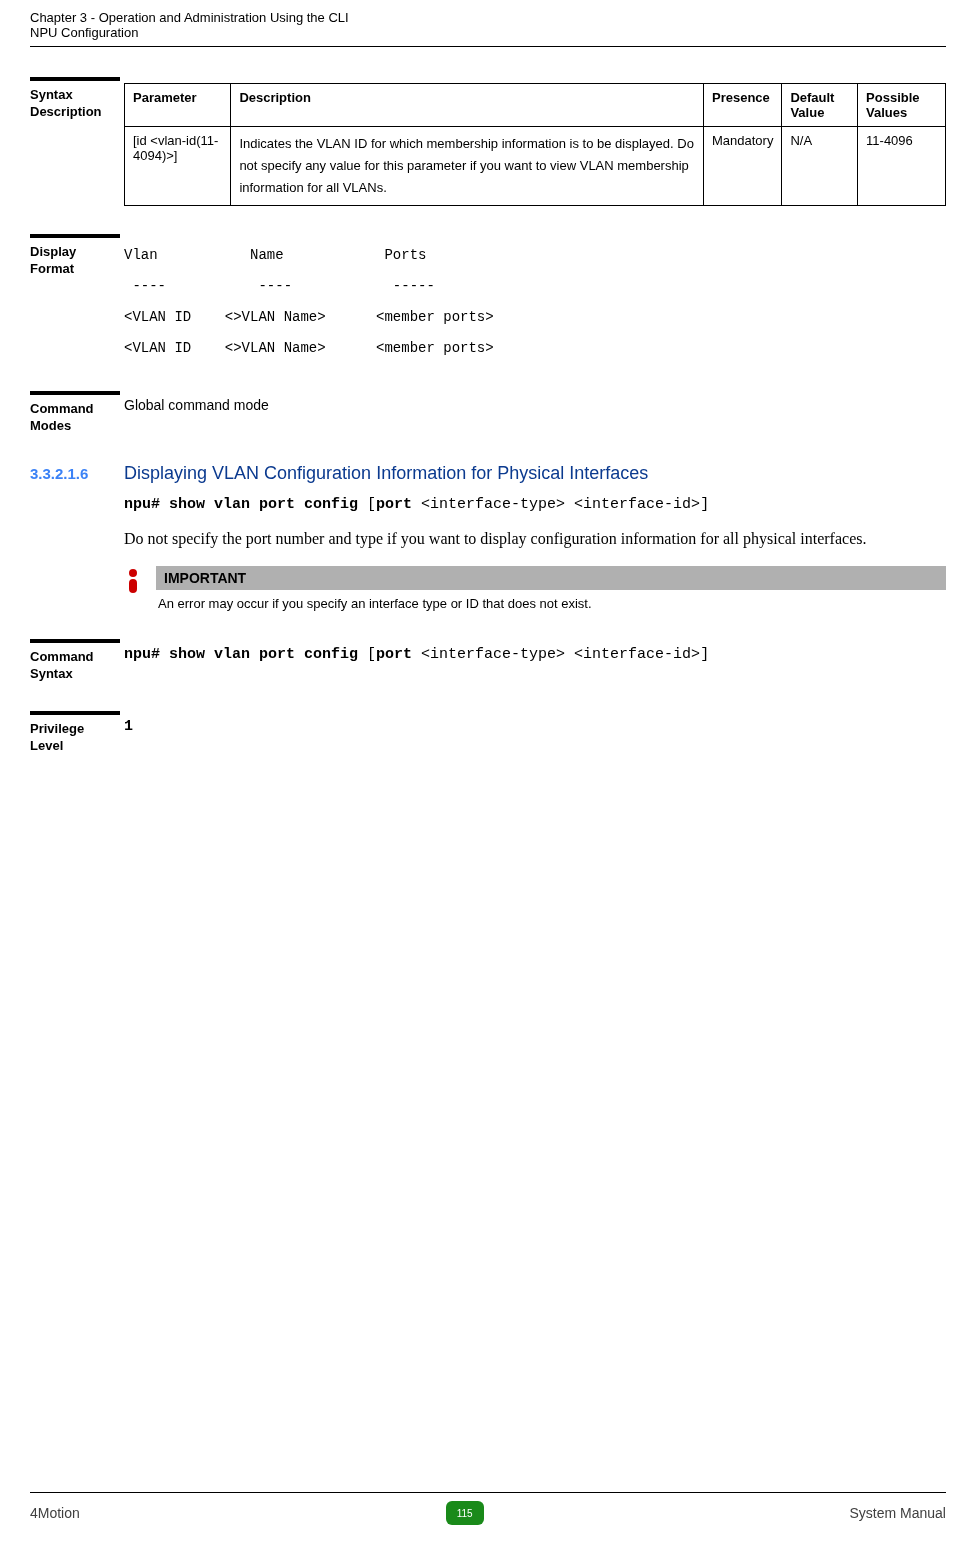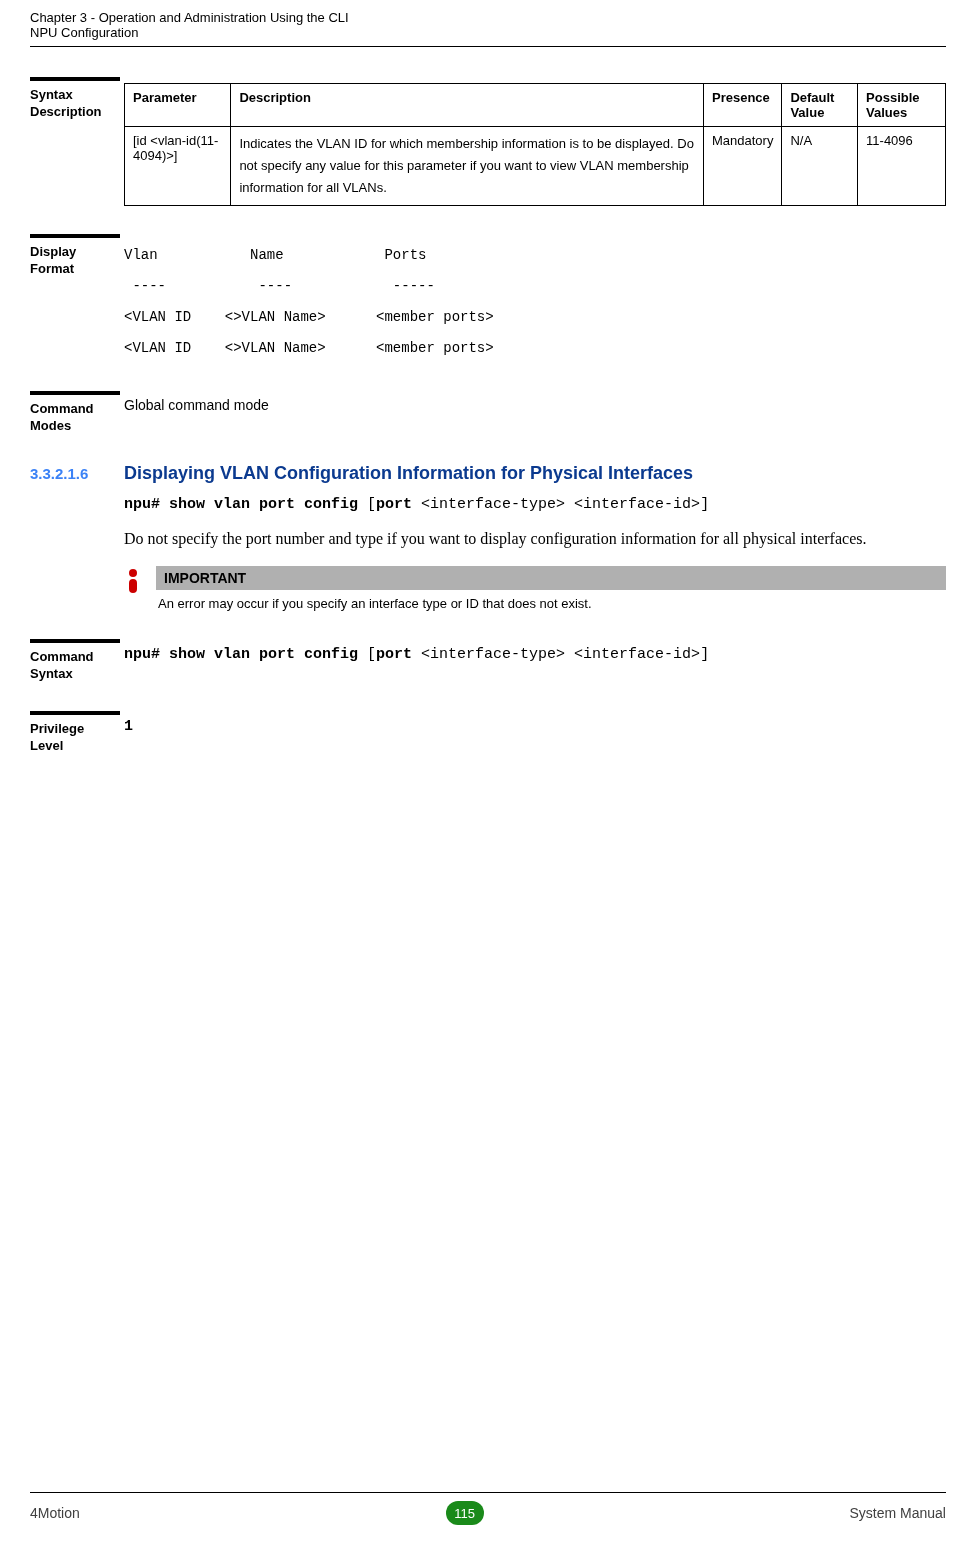--- a/index.html
+++ b/index.html
@@ -74,21 +74,21 @@
   }
   .heading-num {
     width: 94px;
     flex-shrink: 0;
     color: #3b82f6;
     font-weight: bold;
     font-size: 15px;
   }
   .heading-text {
     color: #0b3a8f;
-    font-weight: bold;
+    font-weight: normal;
     font-size: 18px;
   }
   .body-text {
     margin-left: 94px;
     font-family: Georgia, "Times New Roman", serif;
     font-size: 16px;
     line-height: 1.55;
     margin-bottom: 14px;
   }
   .cmd-text {
@@ -136,27 +136,27 @@
   .footer-row {
     display: flex;
     justify-content: space-between;
     align-items: center;
     font-size: 14px;
   }
   .footer-left, .footer-right { color: #404040; }
   .footer-center {
     background: #1a8a1a;
     color: #fff;
-    border-radius: 12px;
+    border-radius: 6px;
     width: 38px;
     height: 24px;
     display: flex;
     align-items: center;
     justify-content: center;
-    font-size: 13px;
+    font-size: 10px;
   }
   .section-body .cmd-inline {
     font-family: "Courier New", monospace;
     font-size: 15px;
   }
   .priv-val {
     font-family: "Courier New", monospace;
     font-weight: bold;
     font-size: 15px;
   }

